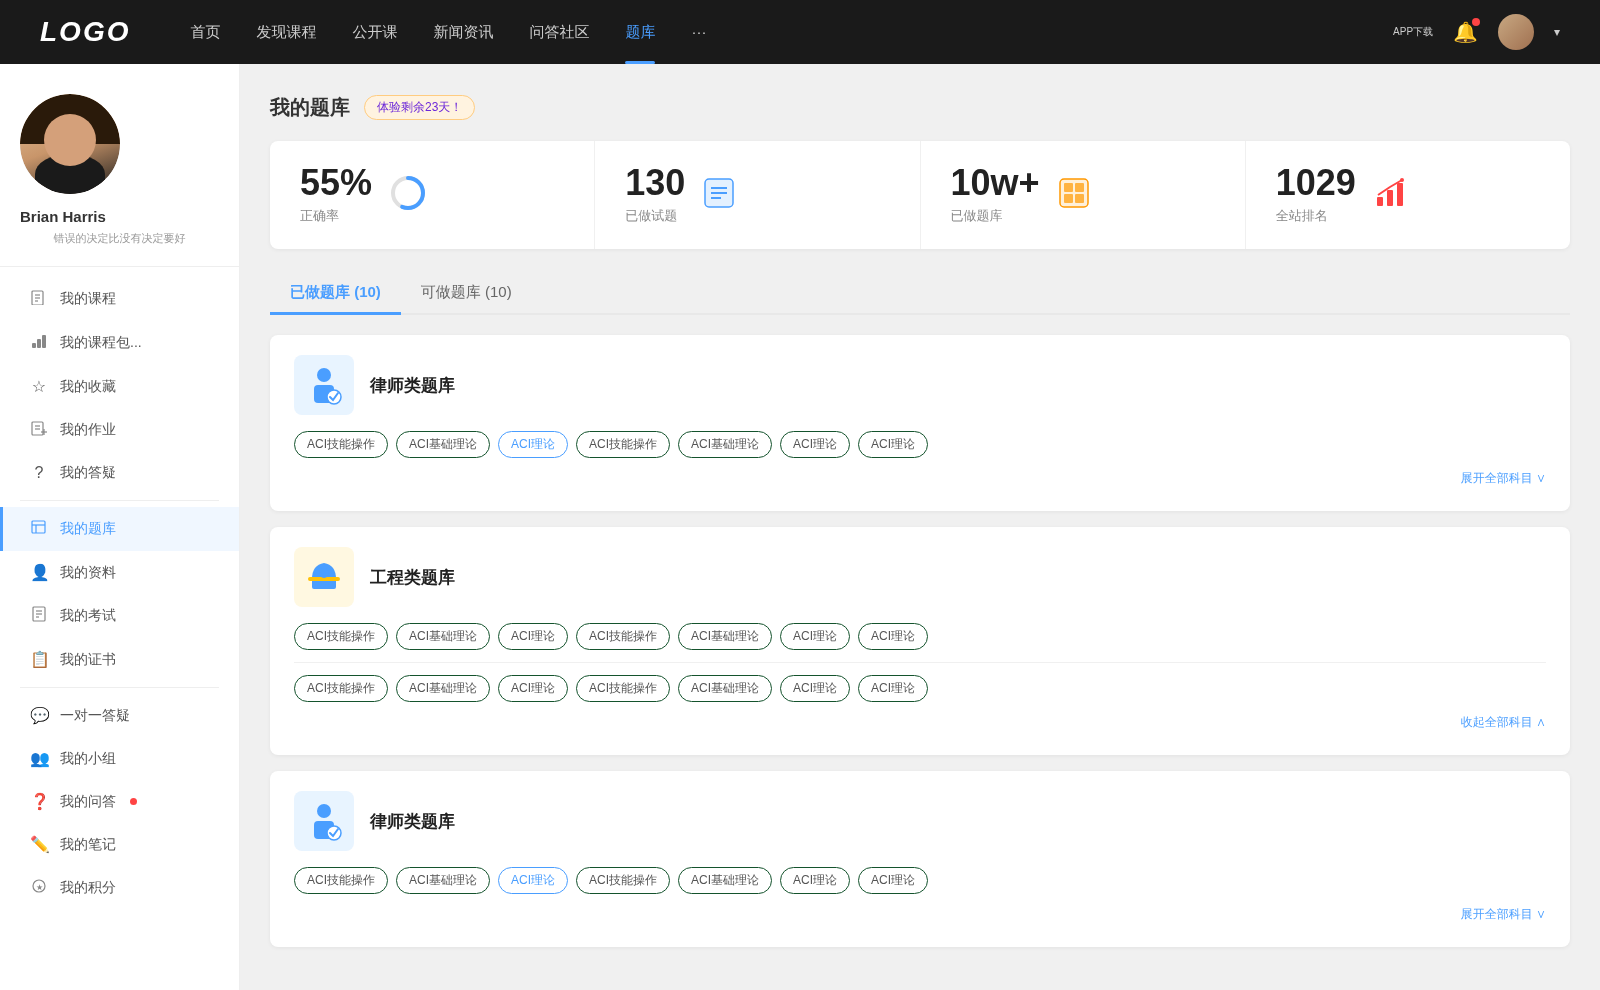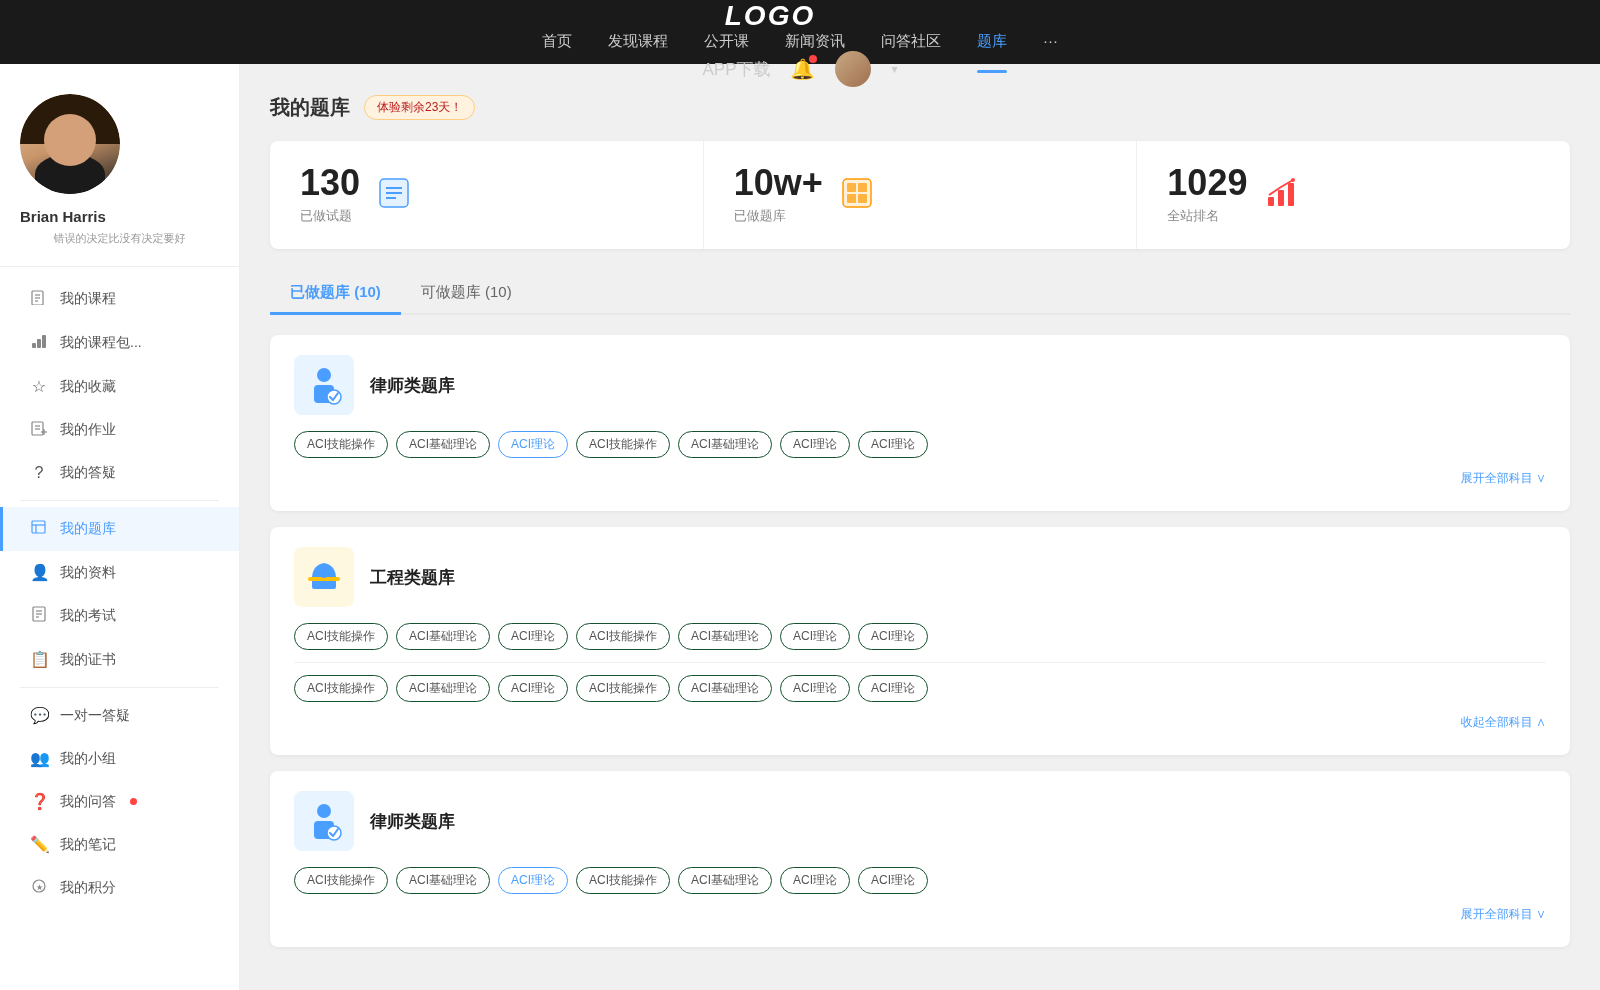--- a/index.html
+++ b/index.html
@@ -8,21 +8,20 @@
     
     .navbar {
       background: #1a1a1a;
       height: 64px;
       display: flex;
       align-items: center;
       padding: 0 40px;
       position: fixed;
       top: 0; left: 0; right: 0;
       z-index: 100;
-      flex-direction: column;
     }
     .navbar-logo {
       color: #fff;
       font-size: 28px;
       font-weight: bold;
       letter-spacing: 2px;
       margin-right: 60px;
       font-style: italic;
     }
     .nav-links {
@@ -50,21 +49,21 @@
     }
     .nav-dots { color: #ccc; font-size: 15px; cursor: pointer; }
     .nav-right {
       display: flex;
       align-items: center;
       gap: 20px;
       color: #ccc;
     }
     .nav-app-btn {
       color: #ccc;
-      font-size: 17px;
+      font-size: 10px;
       cursor: pointer;
     }
     .nav-bell {
       position: relative;
       cursor: pointer;
     }
     .nav-bell-icon {
       font-size: 20px;
       color: #ccc;
     }
@@ -187,21 +186,21 @@
       gap: 14px;
       margin-bottom: 20px;
     }
     .section-title {
       font-size: 20px;
       font-weight: 600;
       color: #333;
     }
     .trial-badge {
       background: #fff3e0;
-      color: #b91c1c;
+      color: #6d28d9;
       border: 1px solid #ffcc80;
       border-radius: 20px;
       padding: 3px 12px;
       font-size: 12px;
     }
 
     
     .stats-row {
       display: flex;
       background: #fff;
@@ -471,20 +470,33 @@
 
   <main class="main-content">
 
     <div class="section-title-row">
       <span class="section-title">我的题库</span>
       <span class="trial-badge">体验剩余23天！</span>
     </div>
 
     <div class="stats-row">
 
+      <div class="stat-card">
+        <div>
+          <div class="stat-value">55%</div>
+          <div class="stat-label">正确率</div>
+        </div>
+        <div>
+          <svg width="40" height="40" viewBox="0 0 40 40">
+            <circle cx="20" cy="20" r="15" fill="none" stroke="#e0e0e0" stroke-width="4"></circle>
+            <circle cx="20" cy="20" r="15" fill="none" stroke="#4a9eff" stroke-width="4" stroke-dasharray="52.8 94.2" stroke-linecap="round" transform="rotate(-90 20 20)"></circle>
+            <circle cx="20" cy="20" r="8" fill="white"></circle>
+          </svg>
+        </div>
+      </div>
 
       <div class="stat-card">
         <div>
           <div class="stat-value">130</div>
           <div class="stat-label">已做试题</div>
         </div>
         <div>
           <svg width="36" height="36" viewBox="0 0 36 36">
             <rect x="4" y="4" width="28" height="28" rx="4" fill="#4a9eff" opacity="0.15"></rect>
             <rect x="4" y="4" width="28" height="28" rx="4" stroke="#4a9eff" stroke-width="1.5" fill="none"></rect>

